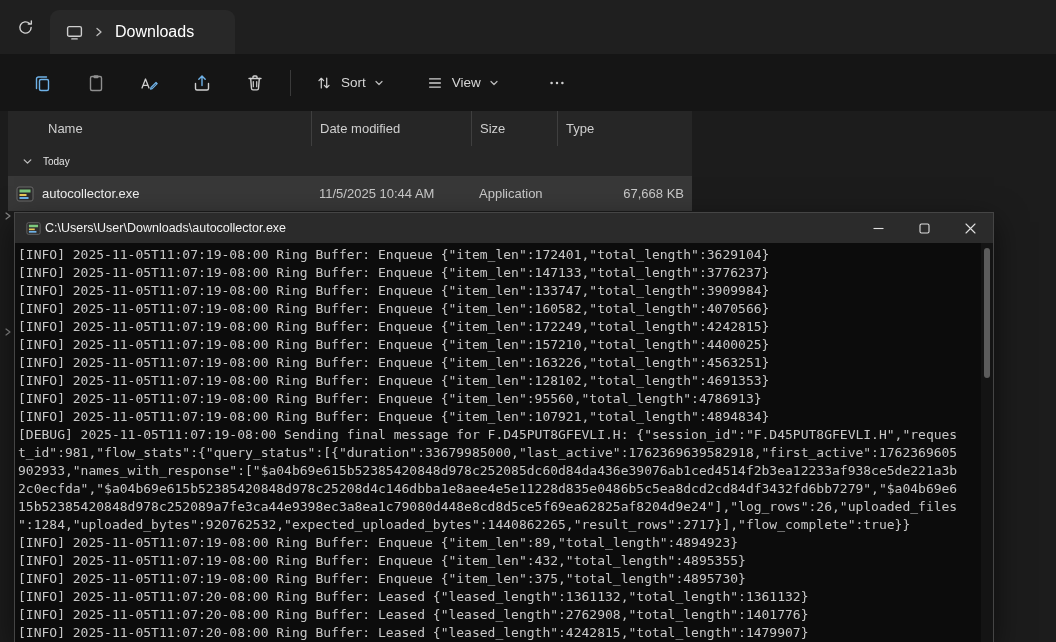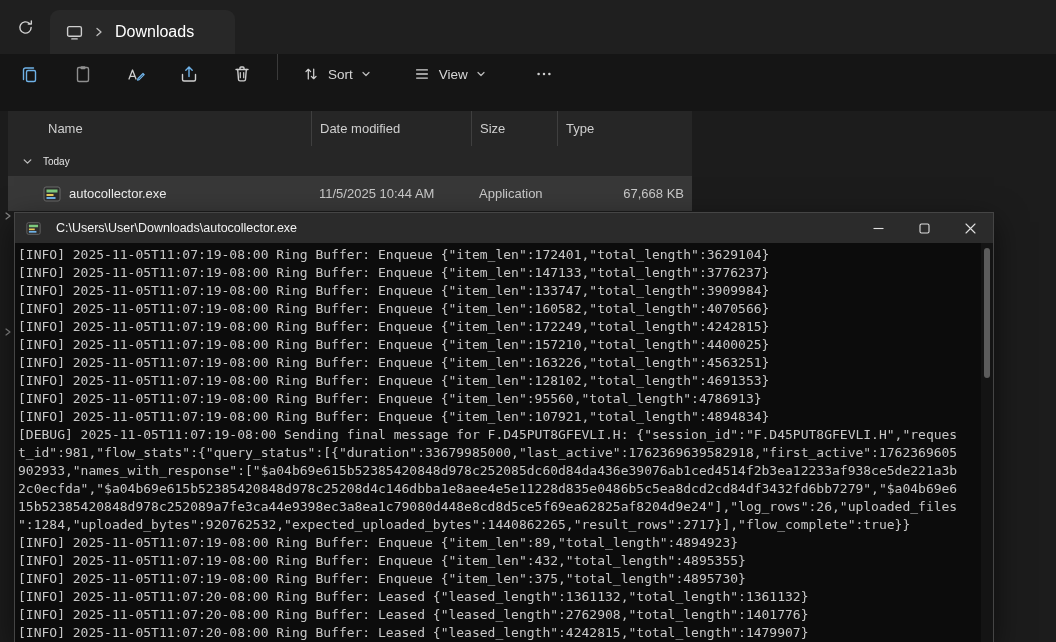--- a/index.html
+++ b/index.html
@@ -24,21 +24,21 @@
   }
   .tab {
     margin-left:8px; align-self:flex-end; height:44px; min-width:185px;
     background:#282828; border-radius:9px 9px 0 0;
     display:flex; align-items:center; gap:10px; padding:0 18px 0 16px;
   }
   .tab-label { color:#ffffff; font-size:16px; }
 
   .commandbar {
     position:absolute; top:54px; left:0; width:1056px; height:57px;
-    background:#151515; display:flex; padding-left:8px;
+    background:#151515; display:flex; align-items:center; padding-left:21px;
   }
   .cmd-icon-btn {
     width:44px; height:40px; margin-right:9px; border-radius:5px;
     display:flex; align-items:center; justify-content:center; cursor:pointer;
     background:transparent; border:none;
   }
   .cmd-divider { width:1px; height:26px; background:#3a3a3a; margin:0 12px 0 4px; }
   .cmd-text-btn {
     height:40px; border-radius:5px; background:transparent; border:none;
     display:flex; align-items:center; gap:8px; padding:0 12px; margin-right:18px;
@@ -57,38 +57,38 @@
   .hc-name { width:303px; padding-left:40px; }
   .hc-date { width:160px; }
   .hc-type { width:135px; }
   .hc-size { width:86px; }
 
   .group-row { height:30px; display:flex; align-items:center; gap:10px; padding-left:14px; cursor:pointer; }
   .group-label { color:#e4e4e4; font-size:10px; }
 
   .file-row { height:35px; display:flex; align-items:center; background:#383838; cursor:pointer; }
   .fc { display:flex; align-items:center; height:100%; }
-  .fc-name { width:303px; padding-left:35px; gap:8px; color:#efefef; }
+  .fc-name { width:303px; padding-left:8px; gap:8px; color:#efefef; }
   .fc-date { width:160px; padding-left:8px; color:#c9c9c9; }
   .fc-type { width:135px; padding-left:8px; color:#c9c9c9; }
   .fc-size { width:86px; justify-content:flex-end; padding-right:8px; color:#c9c9c9; }
 
   .stray-chevron { position:absolute; color:#9a9a9a; }
 
   
   .console-window {
     position:absolute; top:212px; left:14px; width:980px; height:430px;
     background:#0c0c0c; border:1px solid #454545; border-bottom:none;
     box-shadow:0 10px 30px rgba(0,0,0,0.55); z-index:10;
   }
   .console-titlebar {
     height:30px; background:#2b2b2b; display:flex; align-items:center;
   }
   .console-app-icon { margin-left:11px; }
-  .console-title { margin-left:15px; color:#f2f2f2; font-size:12.5px; flex:1; white-space:nowrap; overflow:hidden; }
+  .console-title { margin-left:4px; color:#f2f2f2; font-size:12.5px; flex:1; white-space:nowrap; overflow:hidden; }
   .win-btn {
     width:46px; height:30px; display:flex; align-items:center; justify-content:center;
     background:transparent; border:none; cursor:pointer;
   }
   .console-body {
     position:absolute; top:30px; left:0; right:0; bottom:0;
     background:#0c0c0c; overflow:hidden;
   }
   .console-lines {
     padding:3px 14px 0 3px;

